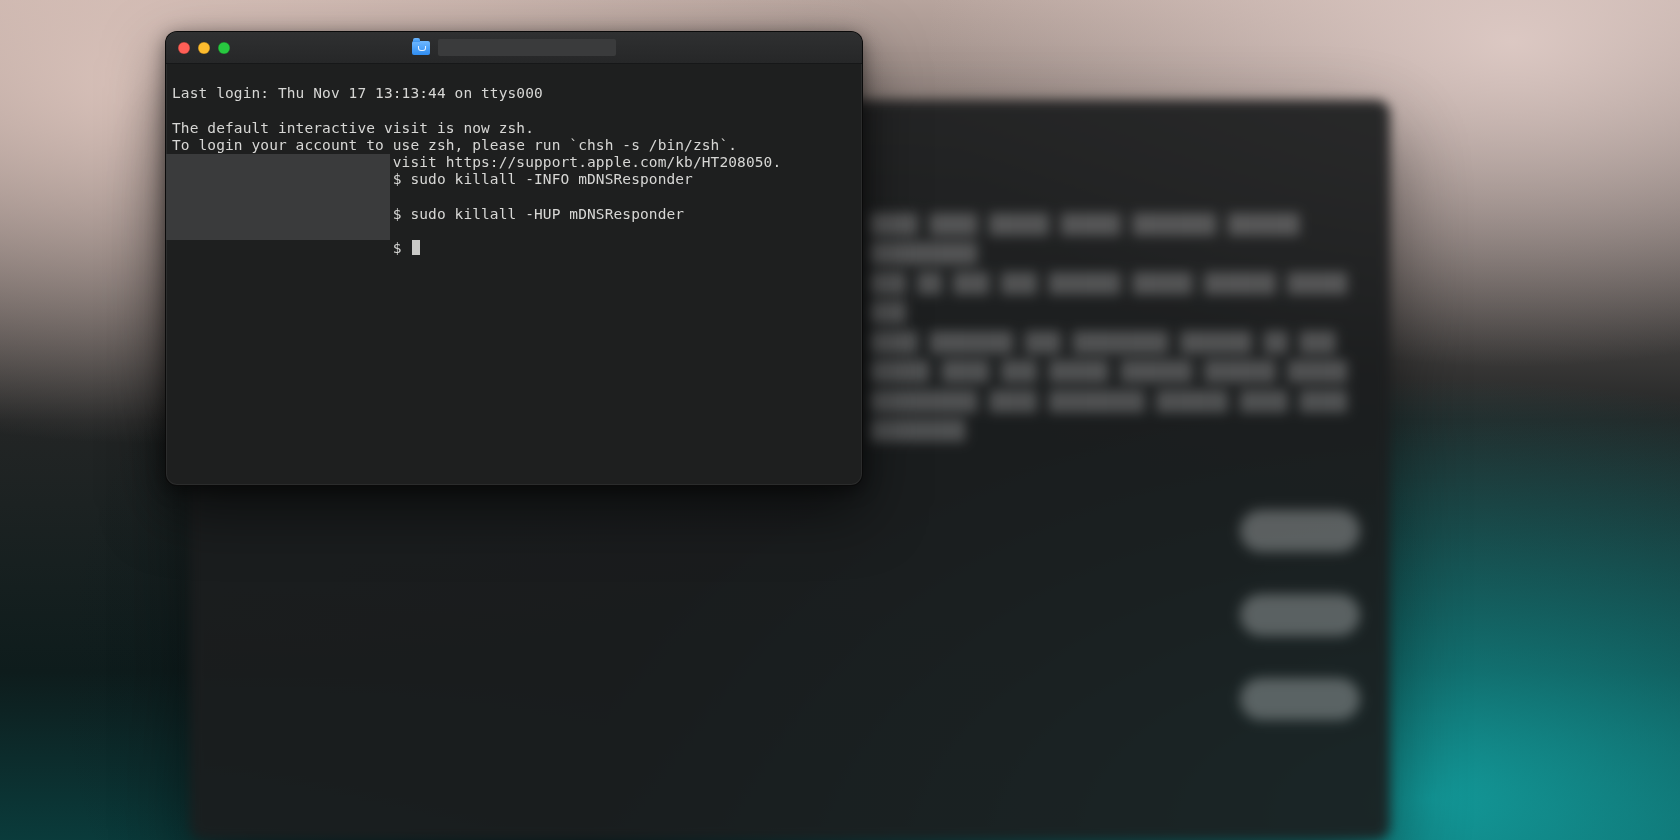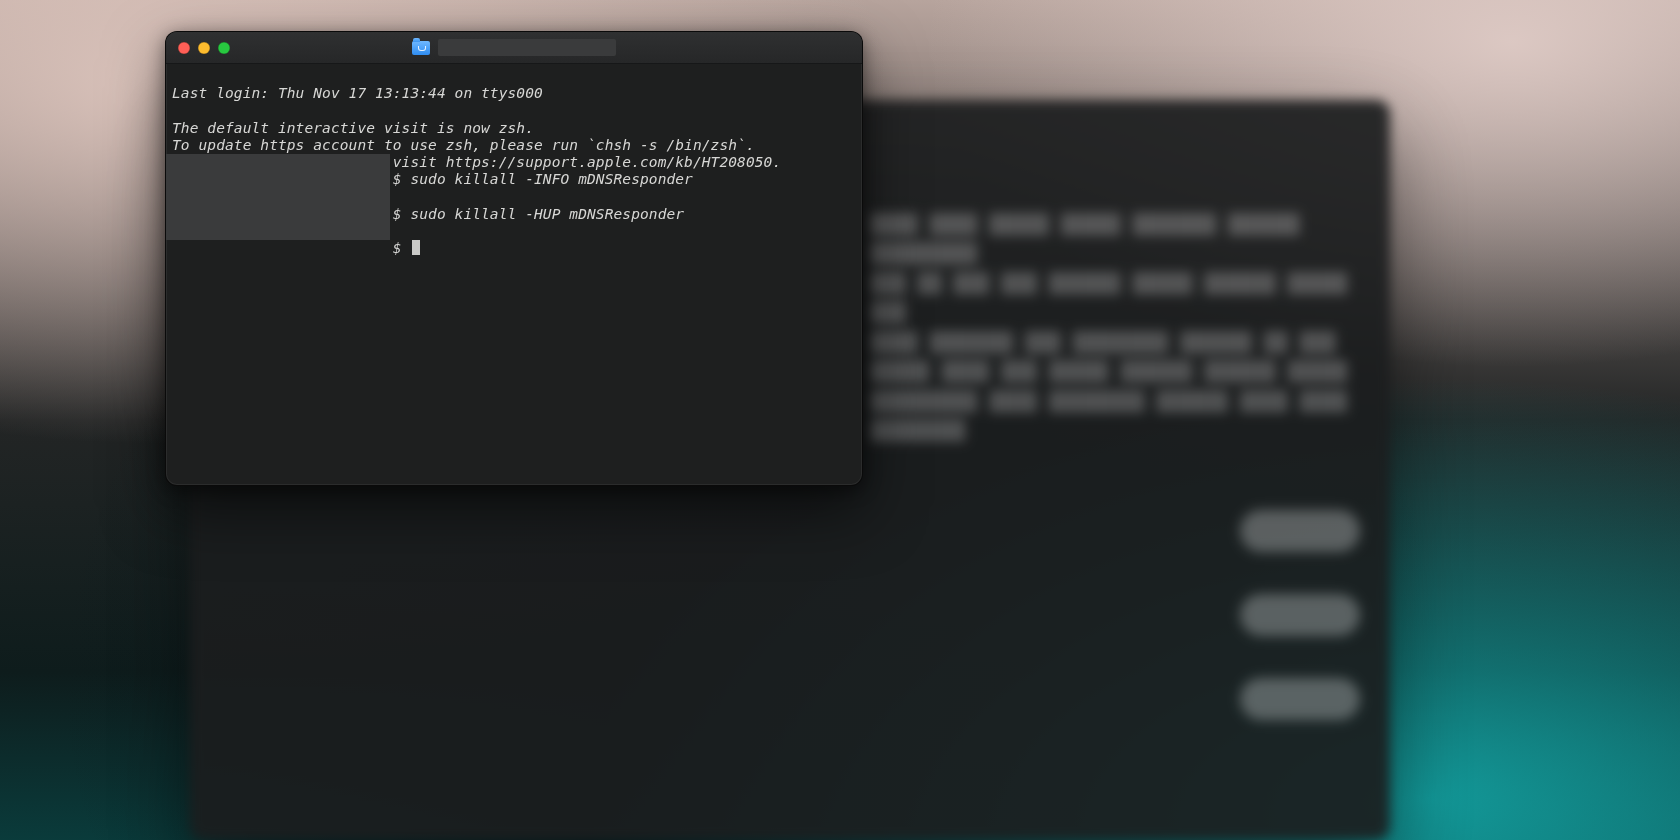--- a/index.html
+++ b/index.html
@@ -116,21 +116,21 @@
   }
 
   .term-body {
     position: relative;
     padding: 4px 6px 8px 6px;
     font: 500 14.5px/17.2px ui-monospace, SFMono-Regular, Menlo, Consolas, monospace;
     color: #d7d7d5;
     letter-spacing: 0.1px;
     white-space: pre;
   }
-  .term-line { height: 17.2px; font-style: italic; }
+  .term-line { height: 17.2px; }
 
   
   .redact-block {
     position: absolute;
     left: 0; top: calc(4px + 17.2px * 5); 
     width: 224px; height: calc(17.2px * 5);
     background: #3a3b3c;
     border-radius: 0;
   }
 
@@ -171,21 +171,21 @@
     <div class="title-center">
       <span class="folder-icon"></span>
       <span class="title-redact"></span>
     </div>
   </div>
 
   <div class="term-body">
 <span class="term-line">Last login: Thu Nov 17 13:13:44 on ttys000</span>
 <span class="term-line"></span>
 <span class="term-line">The default interactive visit is now zsh.</span>
-<span class="term-line">To update https account to use zsh, please run `chsh -s /bin/zsh`.</span>
+<span class="term-line">To login your account to use zsh, please run `chsh -s /bin/zsh`.</span>
 <span class="term-line">For more details, please visit https://support.apple.com/kb/HT208050.</span>
 <span class="term-line" id="pr0">[                        $ sudo killall -INFO mDNSResponder                      ]</span>
 <span class="term-line" id="pr1">[                                                                                ]</span>
 <span class="term-line" id="pr2">[                        $ sudo killall -HUP mDNSResponder                       ]</span>
 <span class="term-line" id="pr3">[                                                                                ]</span>
 <span class="term-line" id="pr4">                         $ <span class="cursor"></span></span>
     <div class="redact-block"></div>
     <div class="rounding-mask"></div>
   </div>
 </div>

